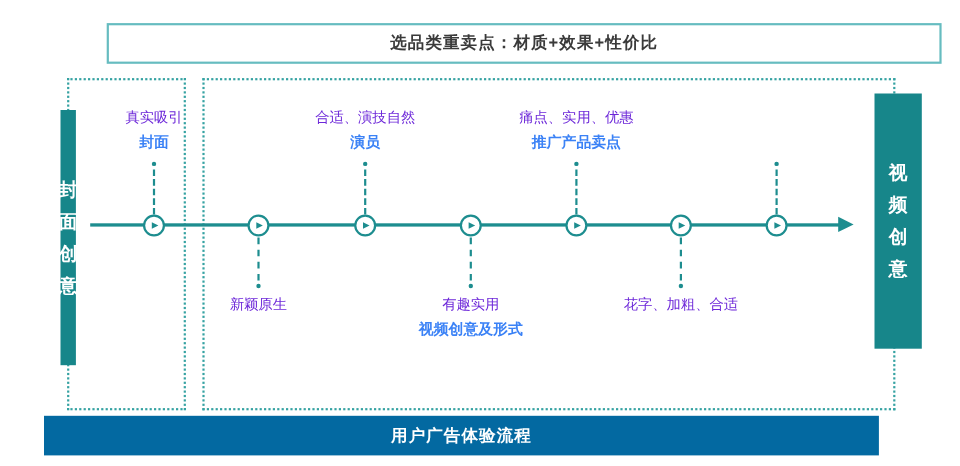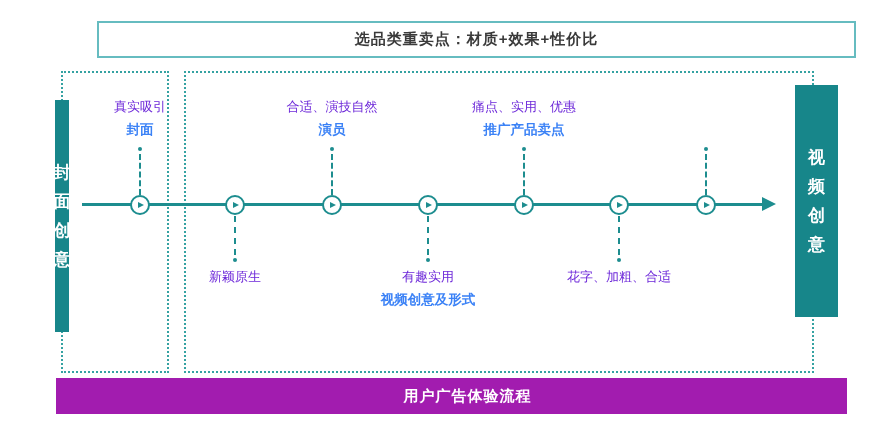--- a/index.html
+++ b/index.html
@@ -60,22 +60,22 @@
   .step.above .dash{top:154px;height:41px;}
   .step.below .dash{top:216px;height:39px;}
   .cdot{
     position:absolute;left:calc(var(--x) - 2px);width:4px;height:4px;border-radius:50%;
     background:#1d8d8f;
   }
   .step.above .cdot{top:147px;}
   .step.below .cdot{top:258px;}
   
   .bottom-bar{
-    position:absolute;left:56px;top:378px;width:759px;height:36px;background:#a21caf;
-    display:flex;align-items:center;justify-content:center;padding-left:32px;
+    position:absolute;left:40px;top:378px;width:759px;height:36px;background:#0369a1;
+    display:flex;align-items:center;justify-content:center;
   }
   .bottom-bar .bar-text{color:#ffffff;font-size:15px;font-weight:bold;letter-spacing:1px;}
 </style>
 </head>
 <body>
 
 <div id="page">
 
   <div class="title-box">
     <span class="title-text">选品类重卖点：材质+效果+性价比</span>

